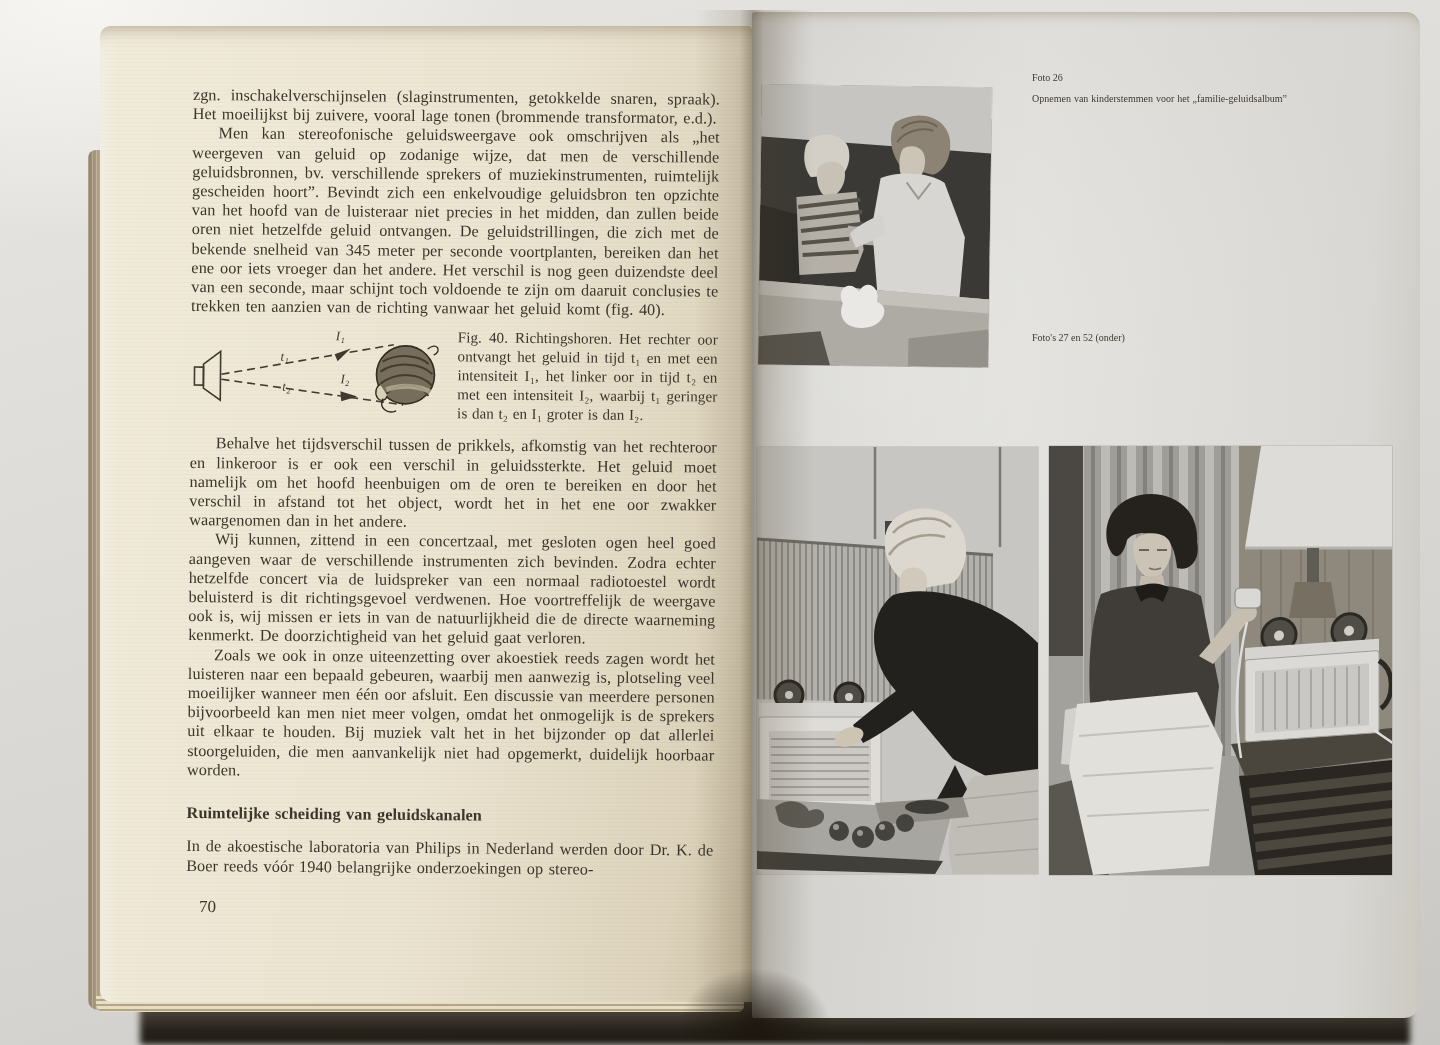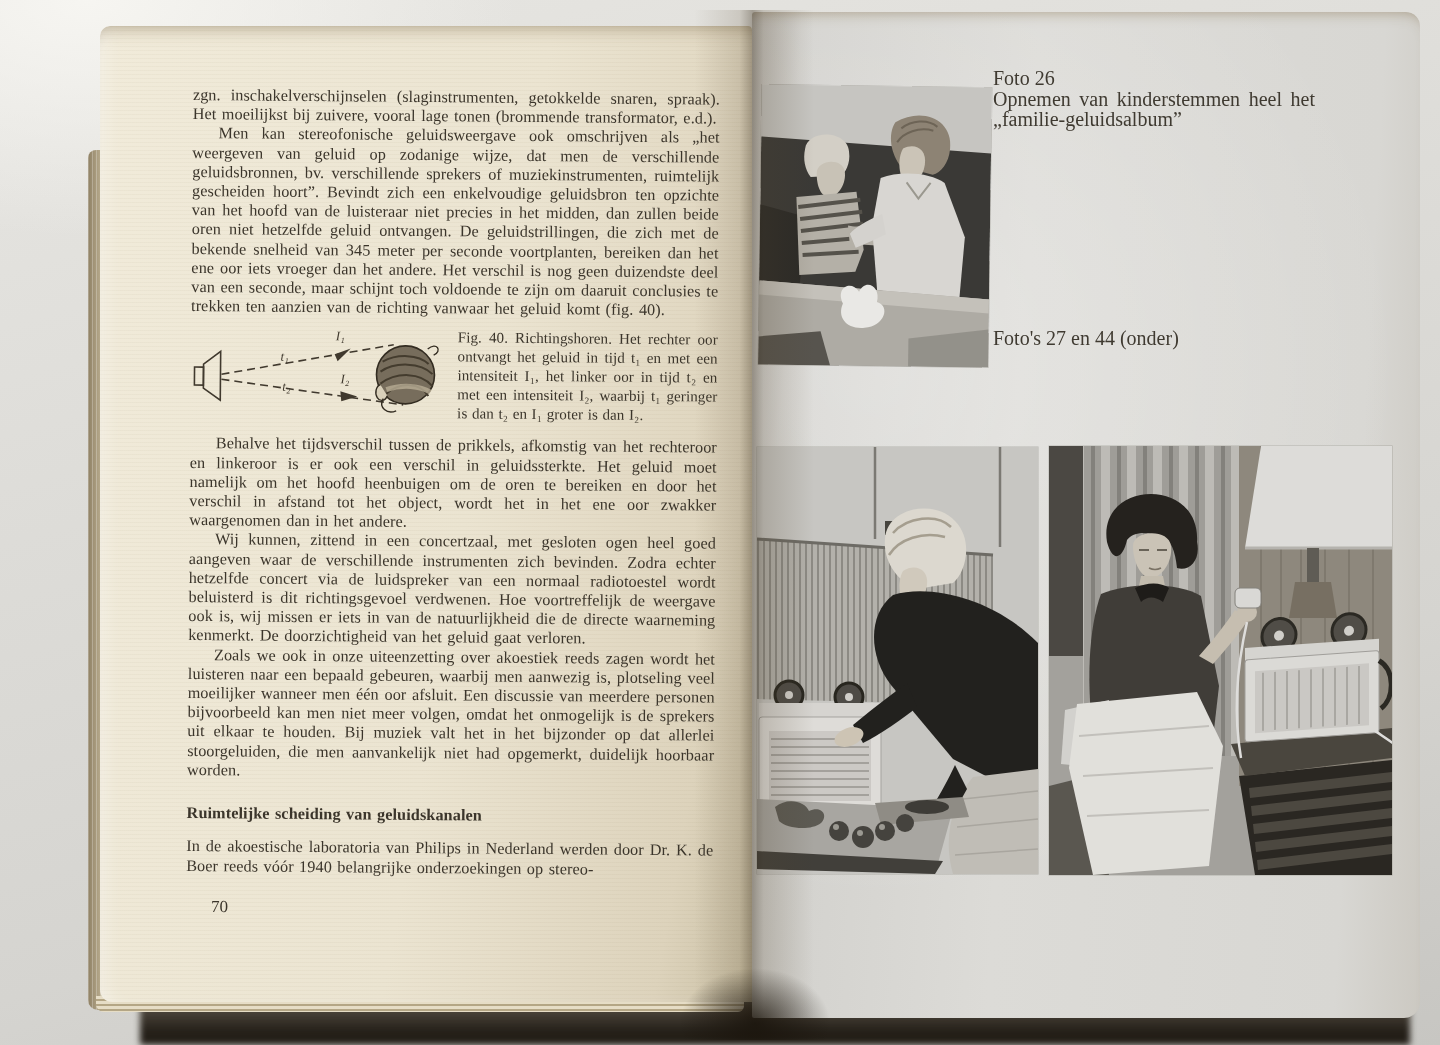--- a/index.html
+++ b/index.html
@@ -60,23 +60,23 @@
     transform:rotate(.5deg);transform-origin:0 0;
     color:#3b352b;font-size:16.2px;line-height:19.2px;text-align:justify;
     word-spacing:.08em;letter-spacing:.1px;
   }
   .textcol p{margin:0;}
   .textcol p.ind{text-indent:1.6em;}
   .sec-head{font-weight:bold;margin:24px 0 14px 0 !important;}
   .fig-row{display:flex;gap:12px;margin:10px 0 10px 0;align-items:flex-start;}
   .fig-diagram{flex:0 0 auto;}
   .fig-caption{flex:1;font-size:15px;line-height:19px;text-align:justify;word-spacing:.05em;}
-  .pagenum{position:absolute;left:199px;top:897px;font-size:17px;color:#3b352b;transform:rotate(.5deg);margin-left:12px;}
-  
-  .cap{position:absolute;color:#3f3a31;font-size:20px;line-height:20px;}
+  .pagenum{position:absolute;left:199px;top:897px;font-size:17px;color:#3b352b;transform:rotate(.5deg);}
+  
+  .cap{position:absolute;color:#3f3a31;font-size:10px;line-height:20px;padding-left:39px;}
   .cap .cap-label{margin:0 0 1px 0;}
   .cap .cap-text{margin:0;text-align:justify;word-spacing:.05em;}
   .cap26{left:993px;top:68px;width:322px;}
   .cap2728{left:993px;top:328px;width:344px;}
   
   .photo{position:absolute;overflow:hidden;box-shadow:0 0 0 .5px rgba(60,55,45,.25);}
   .photo svg{display:block;width:100%;height:100%;}
   .photo26{left:760px;top:86px;width:230px;height:280px;transform:rotate(.8deg);}
   .photo27{left:757px;top:447px;width:281px;height:427px;}
   .photo28{left:1049px;top:446px;width:343px;height:429px;}
@@ -167,25 +167,25 @@
       <path d="M0 196 L230 212 L230 280 L0 280 Z" fill="#aeaba4"></path>
       <path d="M0 196 L230 212 L230 226 L0 210 Z" fill="#c4c1ba"></path>
       <path d="M84 218 C76 202 92 194 100 206 C106 192 122 200 118 216 C132 220 126 240 106 242 C88 244 78 232 84 218 Z" fill="#e9e8e5"></path>
       <path d="M150 252 L230 242 L230 280 L150 280 Z" fill="#7e7b74" opacity=".55"></path>
       <path d="M0 252 L62 246 L72 280 L0 280 Z" fill="#57544e"></path>
     </svg>
   </div>
 
   <div class="cap cap26">
     <p class="cap-label">Foto 26</p>
-    <p class="cap-text">Opnemen van kinderstemmen heel het „familie-geluidsalbum”</p>
+    <p class="cap-text">Opnemen van kinderstemmen voor het „familie-geluidsalbum”</p>
   </div>
 
   <div class="cap cap2728">
-    <p class="cap-label">Foto's 27 en 44 (onder)</p>
+    <p class="cap-label">Foto's 27 en 52 (onder)</p>
   </div>
 
   <div class="photo photo27">
     <svg viewBox="0 0 281 427" preserveAspectRatio="none" aria-hidden="true">
       <defs>
         <pattern id="ribs" width="6" height="8" patternUnits="userSpaceOnUse">
           <rect width="6" height="8" fill="#b3b1ab"></rect>
             <rect width="2" height="8" fill="#8c8a84"></rect>
         </pattern>
       </defs>

